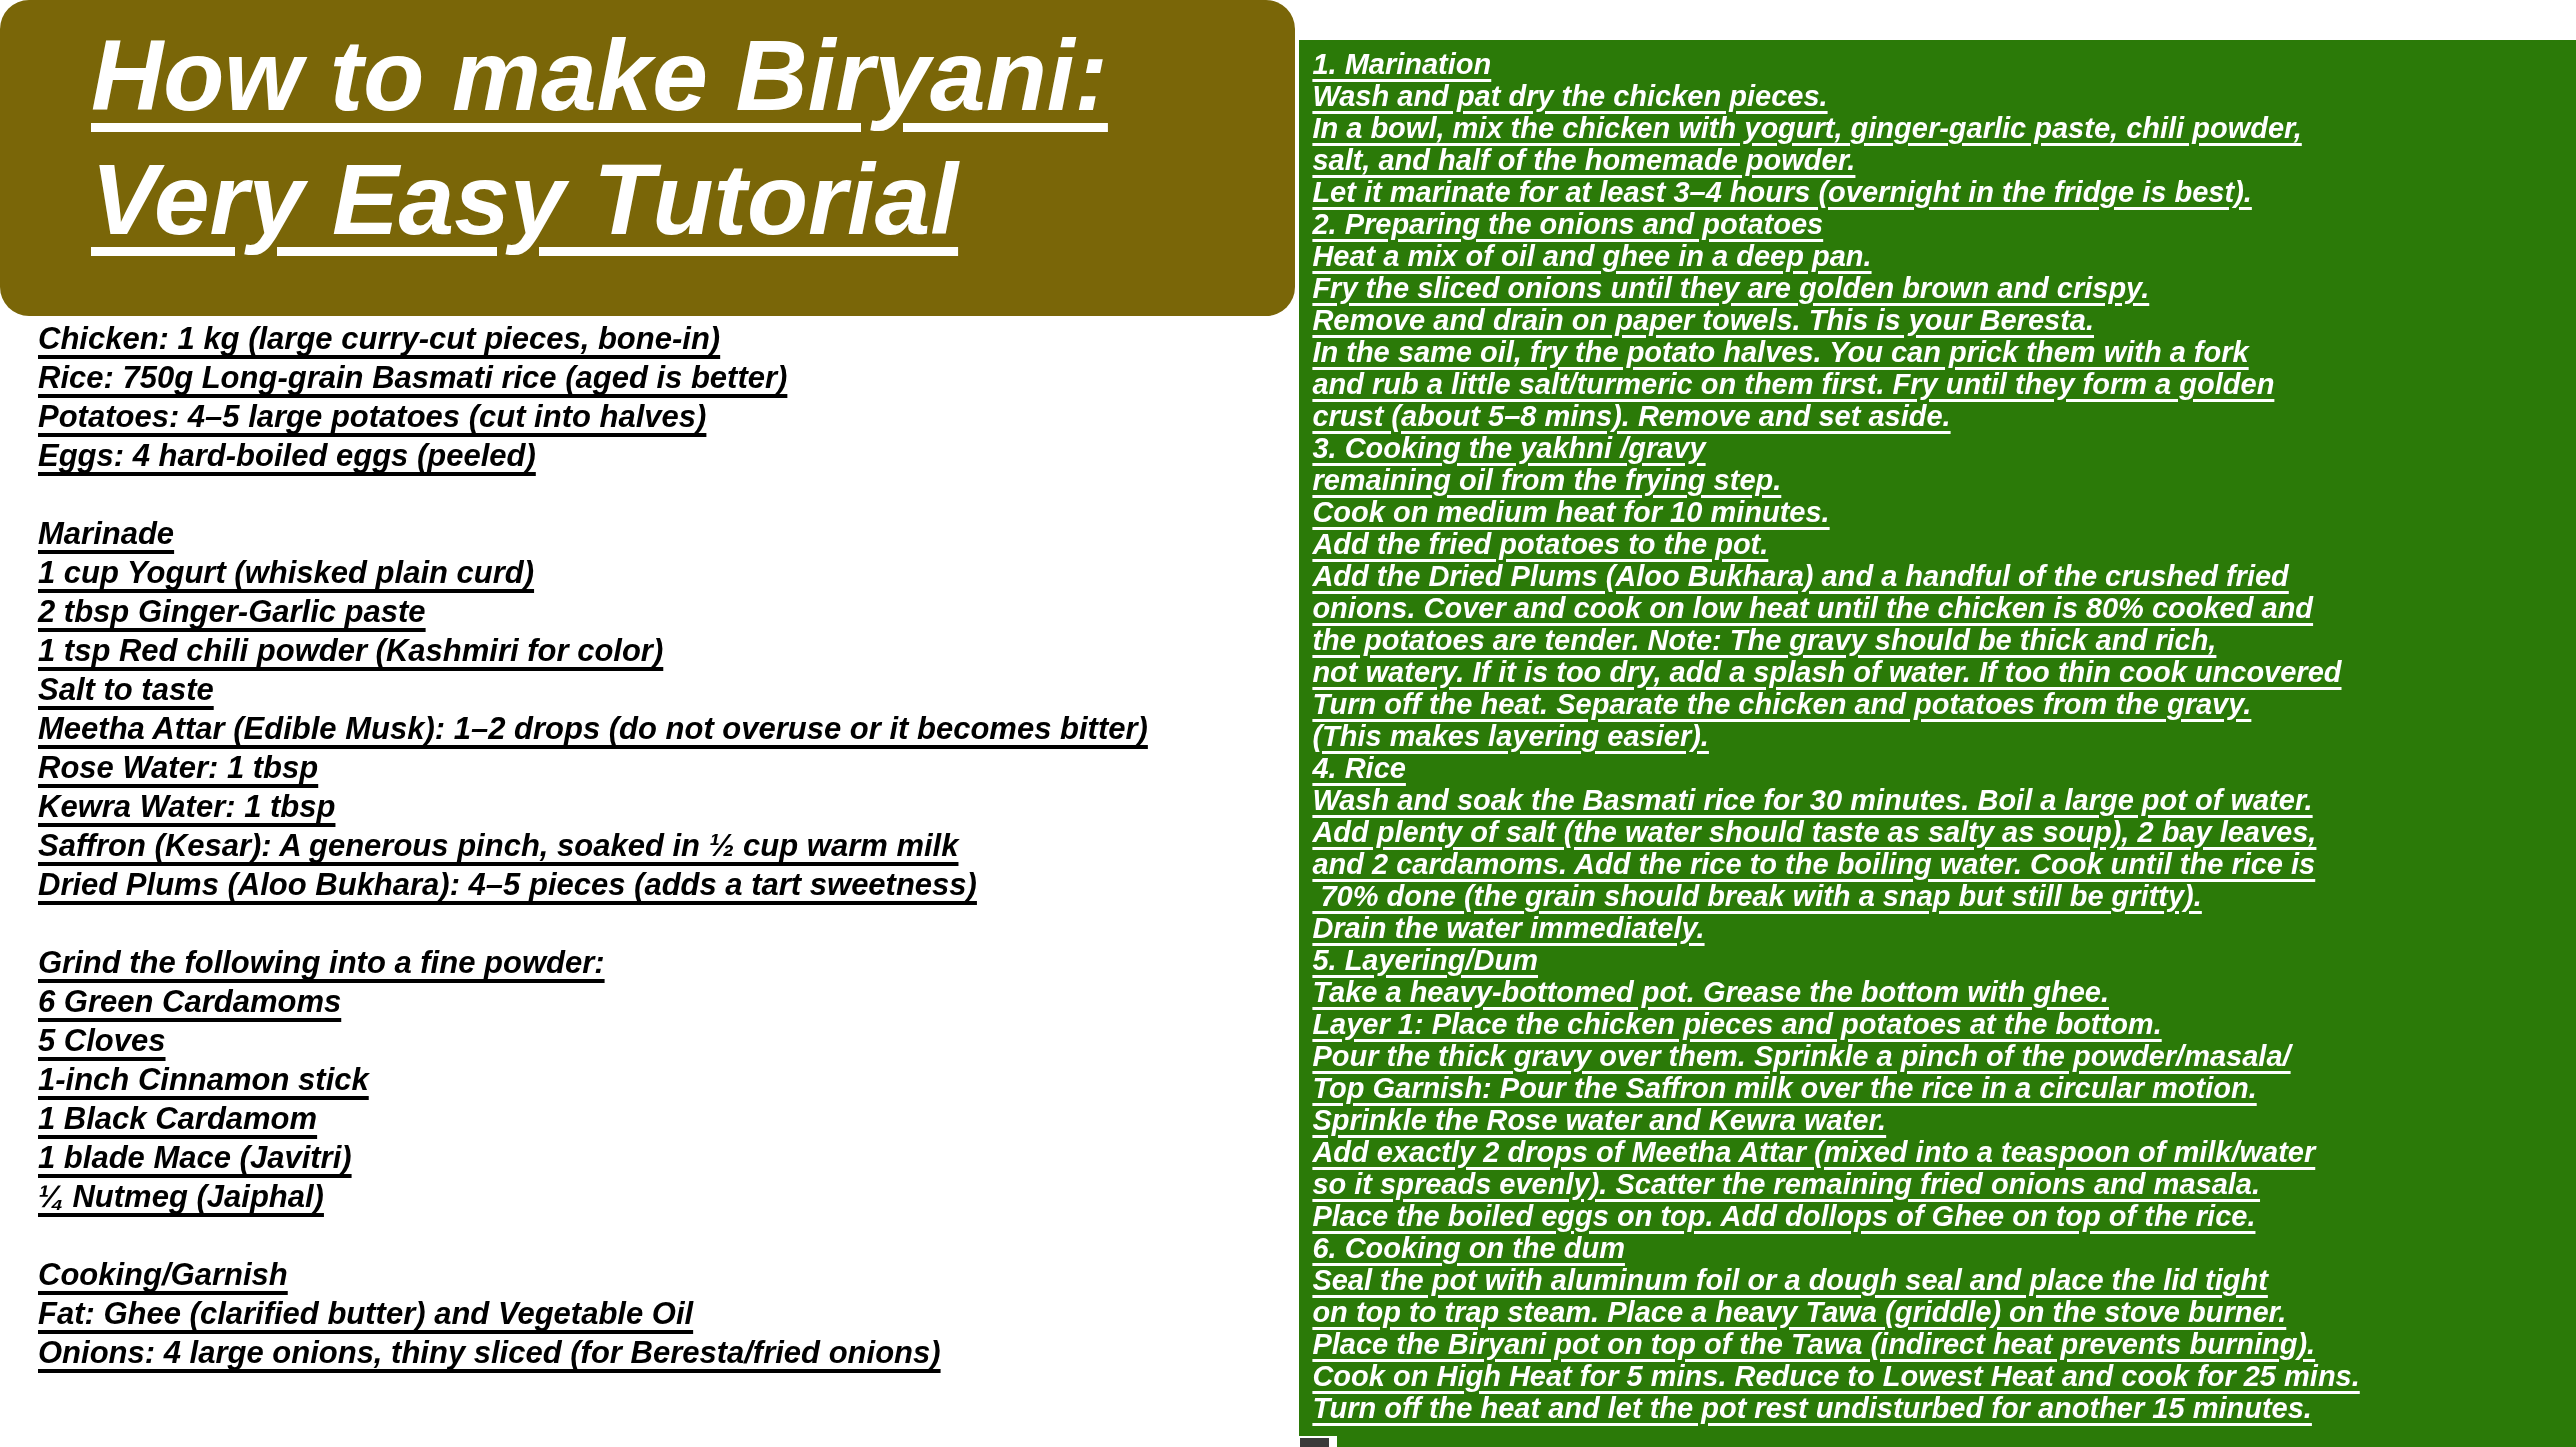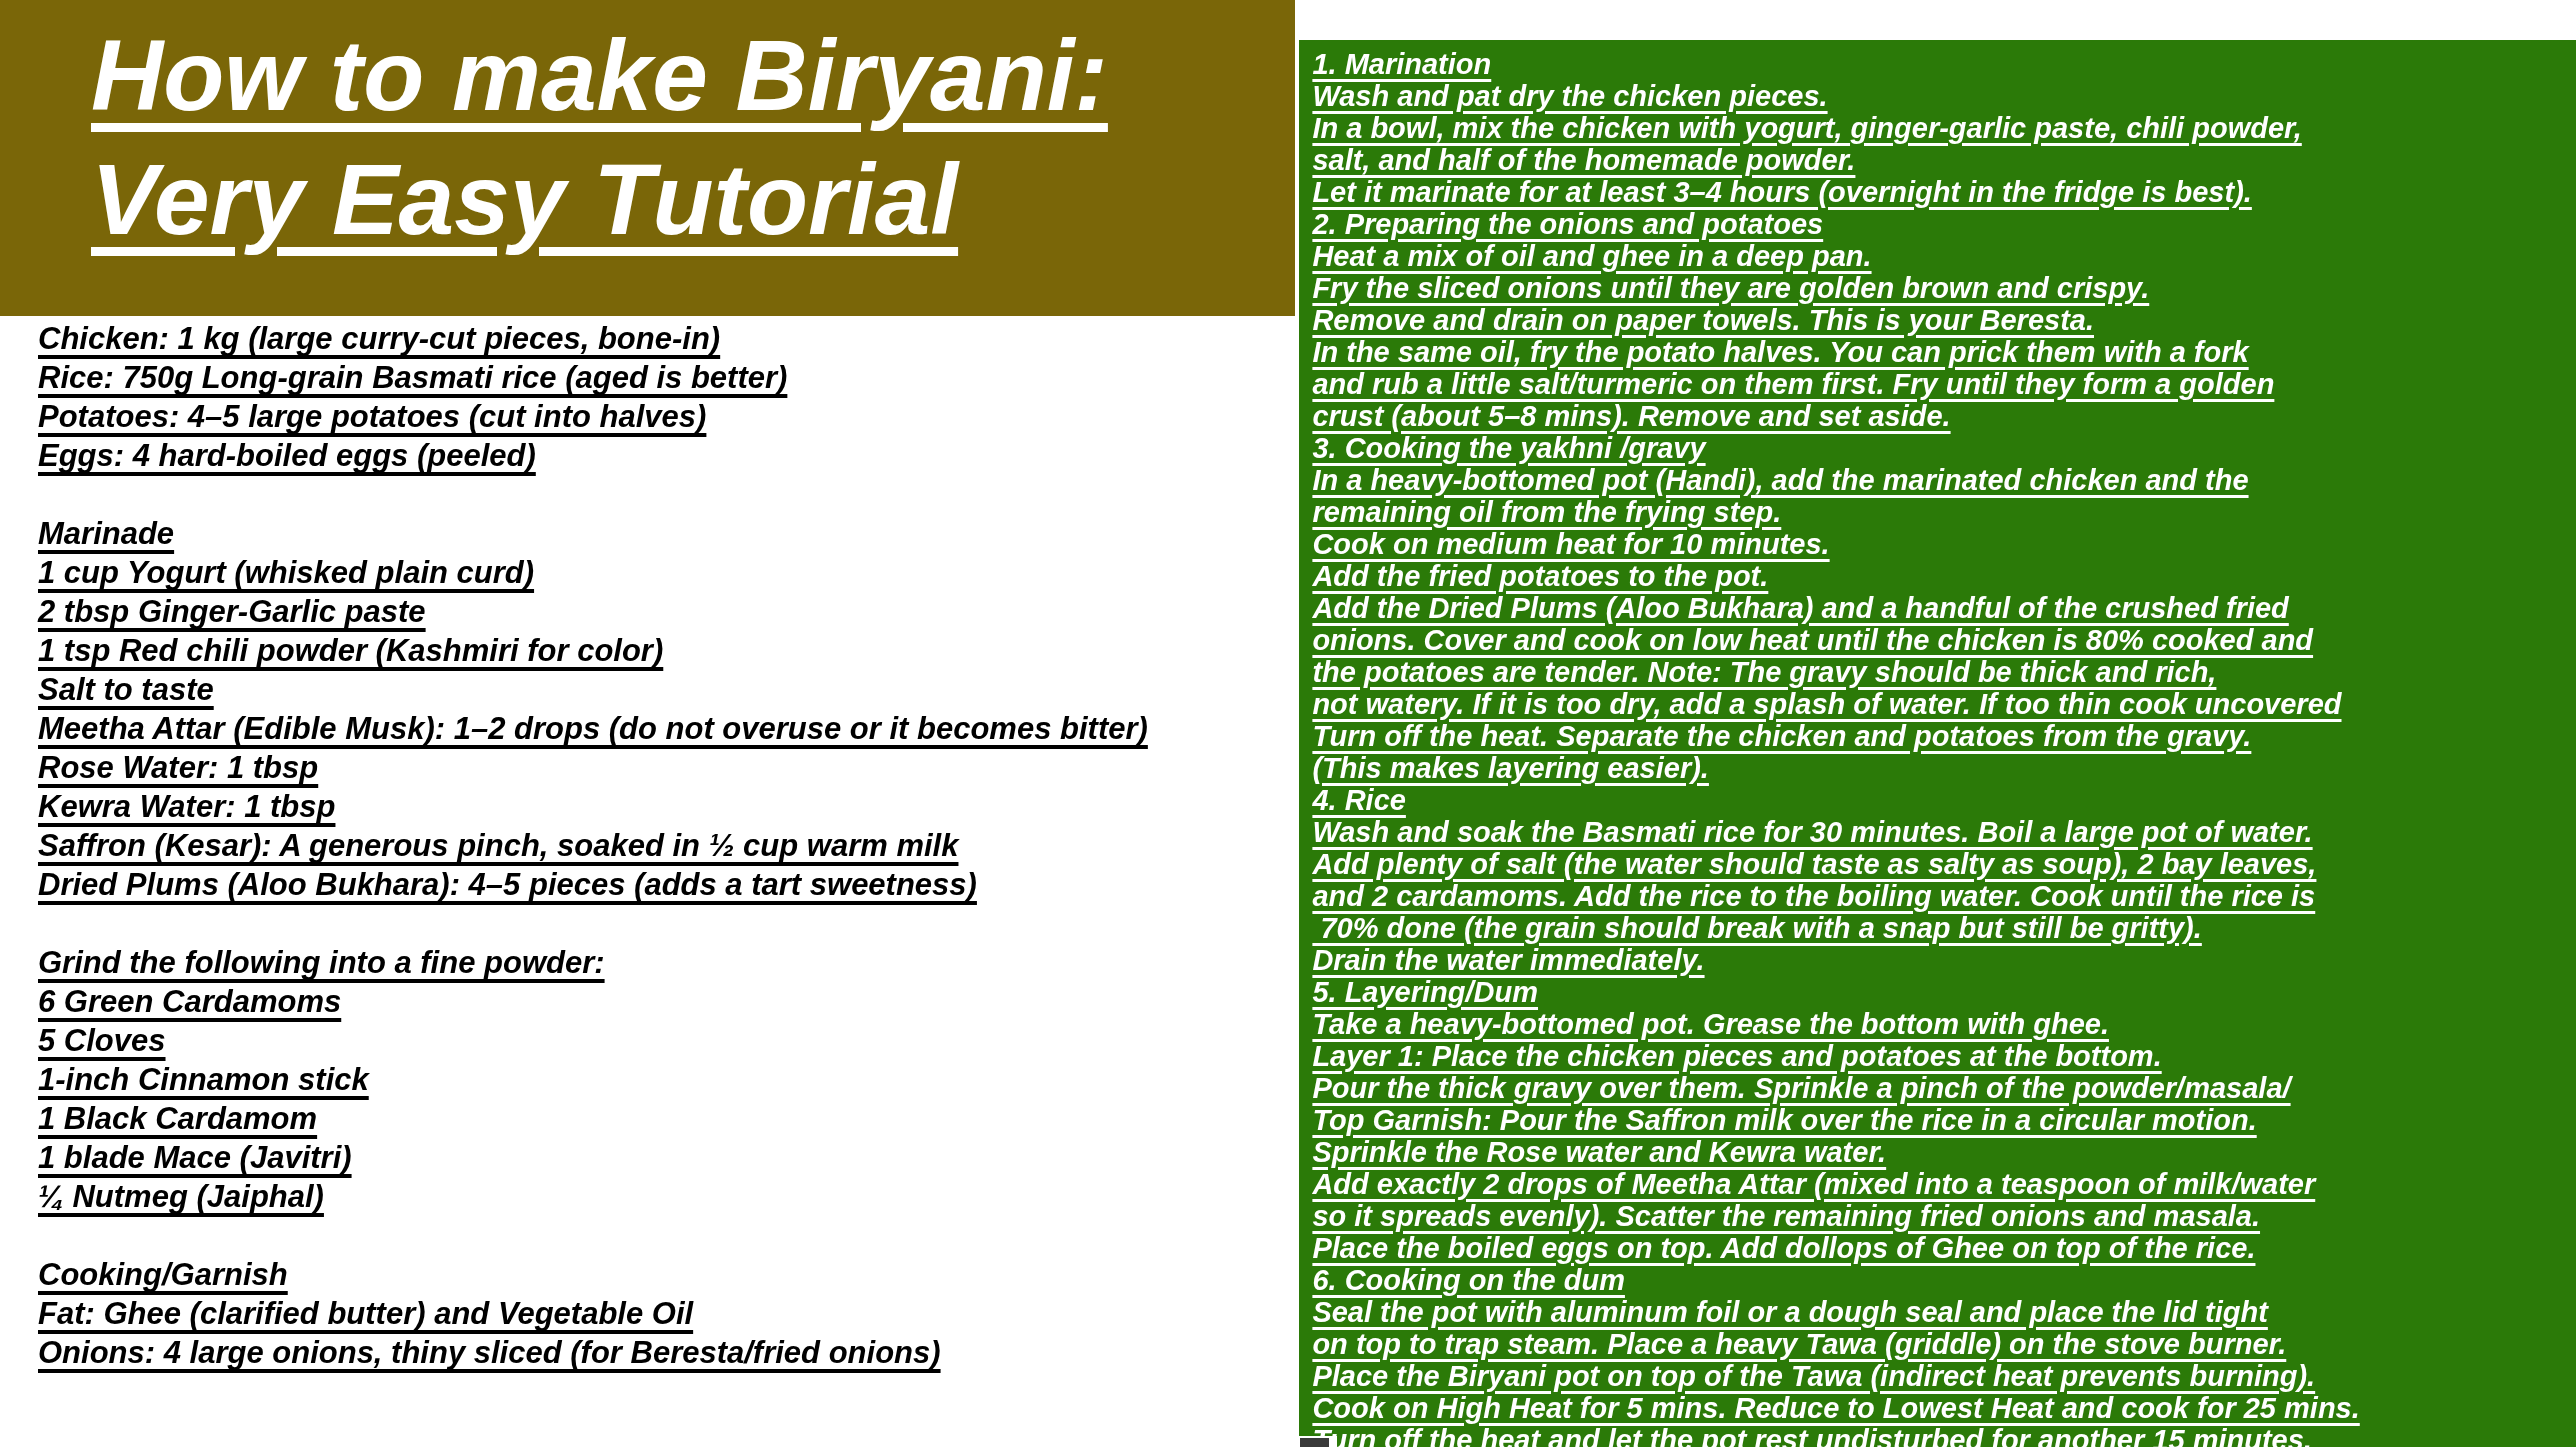--- a/index.html
+++ b/index.html
@@ -10,20 +10,21 @@
     overflow:hidden;
     font-family:"Liberation Sans",sans-serif;
     font-style:italic;
     font-weight:bold;
   }
   
   .banner{
     position:absolute;left:0;top:0;
     width:1295px;height:316px;
     background:var(--banner-bg,#7A6608);
+    border-radius:29px;
   }
   .title{
     position:absolute;left:91px;top:13.4px;margin:0;
     font-size:100px;line-height:124px;
     color:var(--title-text,#ffffff);
     white-space:nowrap;
   }
   .t-line{display:block;}
   .title .u{
     text-decoration:underline;
@@ -122,21 +123,20 @@
       <div class="ins-line"><span class="u">salt, and half of the homemade powder.</span></div>
       <div class="ins-line"><span class="u">Let it marinate for at least 3–4 hours (overnight in the fridge is best).</span></div>
       <div class="ins-line"><span class="u">2. Preparing the onions and potatoes</span></div>
       <div class="ins-line"><span class="u">Heat a mix of oil and ghee in a deep pan.</span></div>
       <div class="ins-line"><span class="u">Fry the sliced onions until they are golden brown and crispy.</span></div>
       <div class="ins-line"><span class="u">Remove and drain on paper towels. This is your Beresta.</span></div>
       <div class="ins-line"><span class="u">In the same oil, fry the potato halves. You can prick them with a fork</span></div>
       <div class="ins-line"><span class="u">and rub a little salt/turmeric on them first. Fry until they form a golden</span></div>
       <div class="ins-line"><span class="u">crust (about 5–8 mins). Remove and set aside.</span></div>
       <div class="ins-line"><span class="u">3. Cooking the yakhni /gravy</span></div>
-      <div class="ins-line"><span class="u">In a heavy-bottomed pot (Handi), add the marinated chicken and the</span></div>
       <div class="ins-line"><span class="u">remaining oil from the frying step.</span></div>
       <div class="ins-line"><span class="u">Cook on medium heat for 10 minutes.</span></div>
       <div class="ins-line"><span class="u">Add the fried potatoes to the pot.</span></div>
       <div class="ins-line"><span class="u">Add the Dried Plums (Aloo Bukhara) and a handful of the crushed fried</span></div>
       <div class="ins-line"><span class="u">onions. Cover and cook on low heat until the chicken is 80% cooked and</span></div>
       <div class="ins-line"><span class="u">the potatoes are tender. Note: The gravy should be thick and rich,</span></div>
       <div class="ins-line"><span class="u">not watery. If it is too dry, add a splash of water. If too thin cook uncovered</span></div>
       <div class="ins-line"><span class="u">Turn off the heat. Separate the chicken and potatoes from the gravy.</span></div>
       <div class="ins-line"><span class="u">(This makes layering easier).</span></div>
       <div class="ins-line"><span class="u">4. Rice</span></div>

